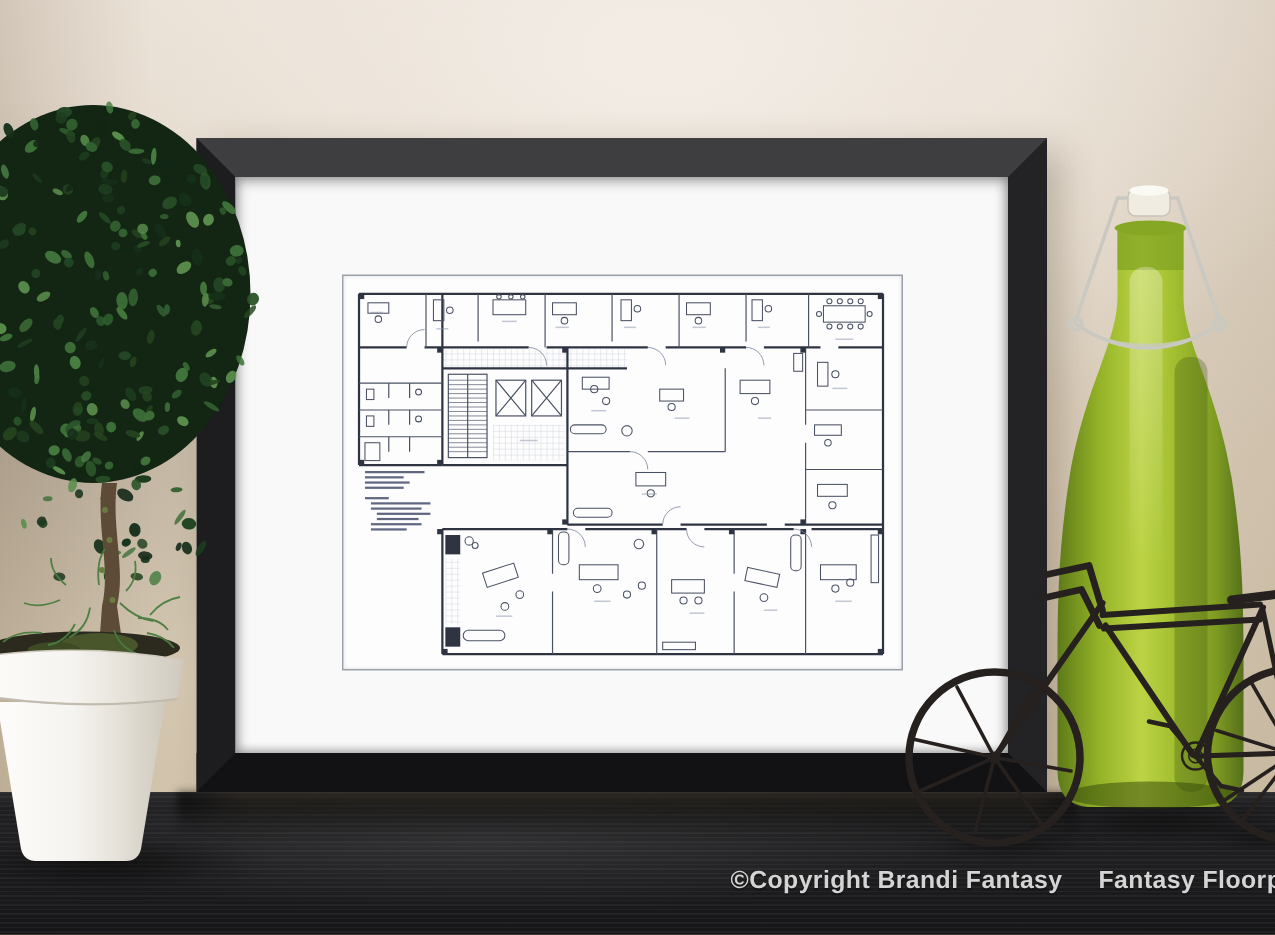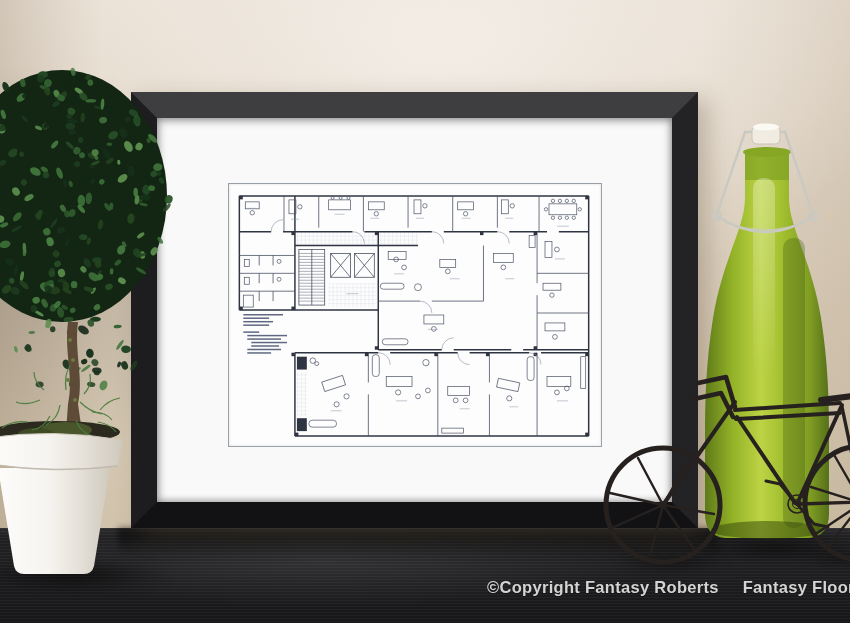--- a/index.html
+++ b/index.html
@@ -631,16 +631,16 @@
       <path d="M231 45 263 41" stroke-width="6"></path>
       <circle cx="207" cy="149" r="9" stroke-width="1.6"></circle>
       <circle cx="207" cy="149" r="4.5" fill="var(--metal,#26211f)"></circle>
       <g stroke-width="3">
         <path d="M207 149 224 169M224 169 238 172M207 149 190 129M190 129 176 126"></path>
       </g>
     </g>
   </svg>
 
   <div class="watermark">
-    <span>©Copyright Fantasy Roberts</span><span class="brand">Fantasy Floorplans</span>
+    <span>©Copyright Brandi Fantasy</span><span class="brand">Fantasy Floorplans</span>
   </div>
 
 </div>
 
 </body></html>

